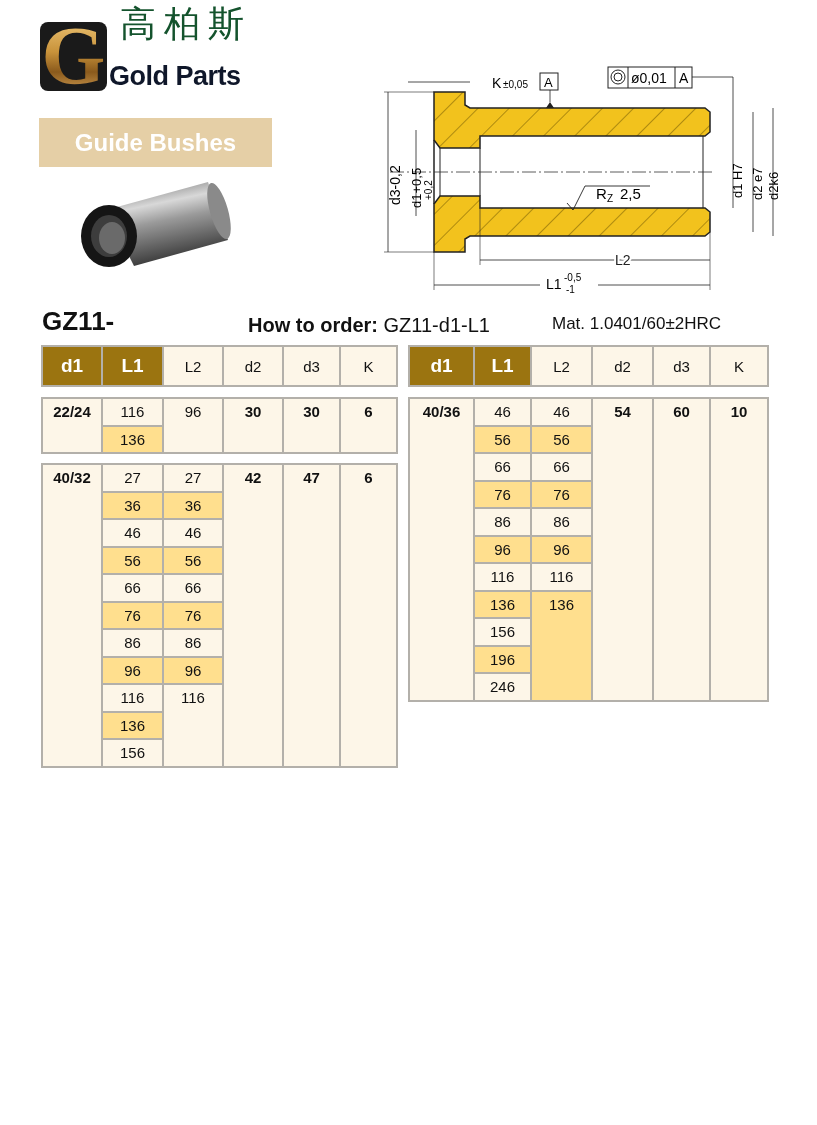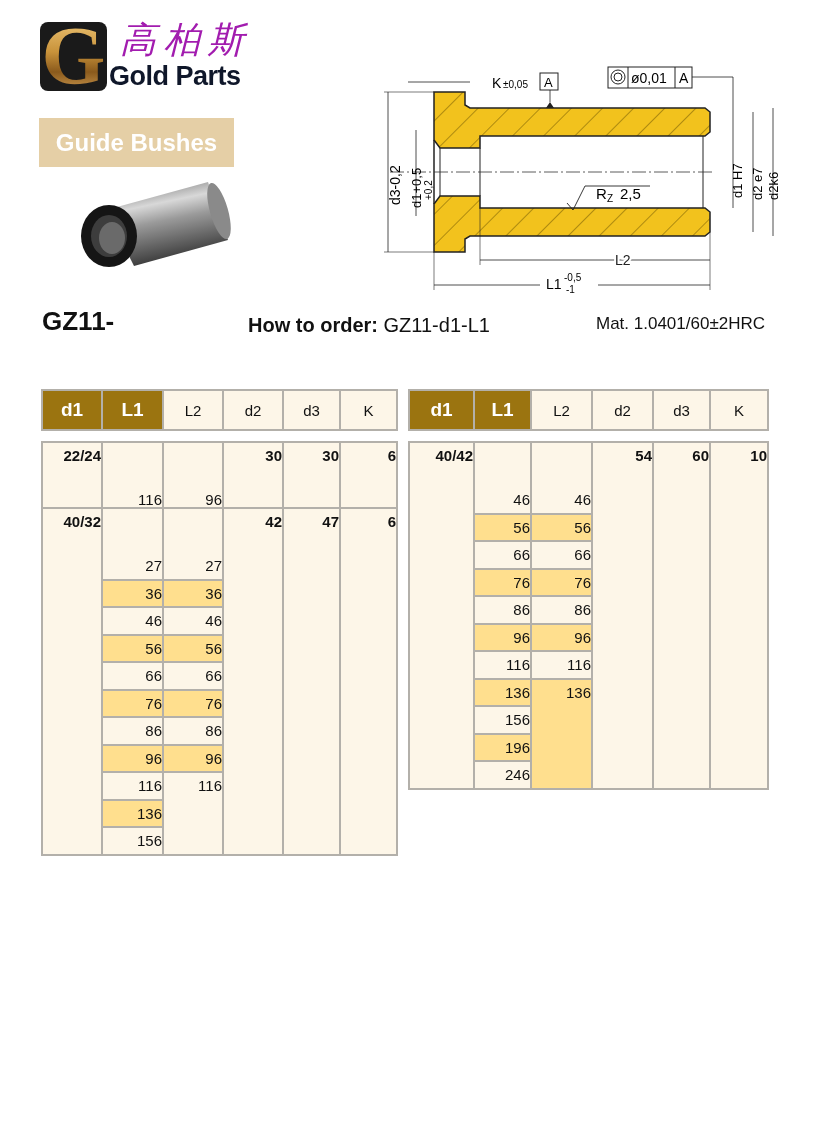--- a/index.html
+++ b/index.html
@@ -2,40 +2,40 @@
 <html><head>
 <meta charset="utf-8">
 <style>
   html,body{margin:0;padding:0;background:#fff;}
   body{width:817px;height:1125px;position:relative;overflow:hidden;font-family:"Liberation Sans",sans-serif;color:#111;}
   .abs{position:absolute;}
   
   .logo-box{left:40px;top:22px;width:67px;height:69px;background:#1a1a1a;border-radius:8px;overflow:hidden;}
   .logo-g{position:absolute;left:0;top:-6px;width:67px;height:80px;font-family:"Liberation Serif",serif;font-weight:bold;font-size:82px;line-height:80px;text-align:center;
     background:linear-gradient(180deg,#f0c87a 0%,#c8923a 45%,#8a5a1c 70%,#d9a55a 100%);-webkit-background-clip:text;background-clip:text;color:transparent;}
-  .logo-cn{left:120px;top:20px;font-family:"DejaVu Sans",sans-serif;font-size:36px;letter-spacing:8px;color:#a21caf;line-height:40px;font-style:italic;}
+  .logo-cn{left:120px;top:4px;font-family:"DejaVu Sans",sans-serif;font-size:36px;letter-spacing:8px;color:#14532d;line-height:40px;}
   .logo-en{left:109px;top:61px;font-family:"Liberation Sans",sans-serif;font-weight:bold;font-size:27px;color:#0f172a;line-height:30px;letter-spacing:-0.5px;}
   
-  .banner{left:39px;top:118px;width:195px;height:49px;background:#e5cfa6;color:#fff;font-weight:bold;font-size:24px;line-height:49px;text-align:center;}
+  .banner{left:39px;top:118px;width:233px;height:49px;background:#e5cfa6;color:#fff;font-weight:bold;font-size:24px;line-height:49px;text-align:center;}
   
   .photo{left:76px;top:178px;width:156px;height:90px;}
   
   .diagram{left:370px;top:60px;width:410px;height:235px;}
   
   .gz{left:42px;top:306px;font-weight:bold;font-size:26px;}
   .howto{left:248px;top:314px;font-size:20px;}
   .howto b{font-weight:bold;}
-  .mat{left:552px;top:314px;font-size:17px;margin-left:44px;}
-  
-  table{border-collapse:collapse;position:absolute;table-layout:fixed;margin-top:44px;}
+  .mat{left:552px;top:314px;font-size:17px;}
+  
+  table{border-collapse:collapse;position:absolute;table-layout:fixed;}
   td{border:2px solid #b3b0aa;text-align:center;font-size:15px;padding:0;}
   .hdr td{height:38px;background:#fdf6e8;font-size:15px;}
   .hdr td.dark{background:#9b7410;color:#fff;font-weight:bold;font-size:19px;}
   .blk{background:#fdf6e8;}
-  .blk td{vertical-align:top;background:#fdf6e8;text-align:right;}
+  .blk td{vertical-align:top;background:#fdf6e8;}
   .blk td.bold{font-weight:bold;padding-top:4px;}
   .sub{border-collapse:collapse;width:100%;position:static;}
   .sub td{border:0;border-bottom:2px solid #b3b0aa;height:25.5px;line-height:25px;font-size:15px;}
   .sub tr:last-child td{border-bottom:0;}
   .hl{background:#ffdf8e !important;}
 </style>
 </head>
 <body>
 
 <div class="abs logo-box">
@@ -314,21 +314,21 @@
   <colgroup>
       <col style="width:65px">
       <col style="width:57px">
       <col style="width:61px">
       <col style="width:61px">
       <col style="width:57px">
       <col style="width:58px">
     </colgroup>
   <tbody>
       <tr style="height:302px;">
-    <td class="bold">40/42</td>
+    <td class="bold">40/36</td>
     <td>
       <table class="sub">
         <tbody>
               <tr>
                 <td>46</td>
               </tr>
         <tr>
                 <td class="hl">56</td>
               </tr>
         <tr>

